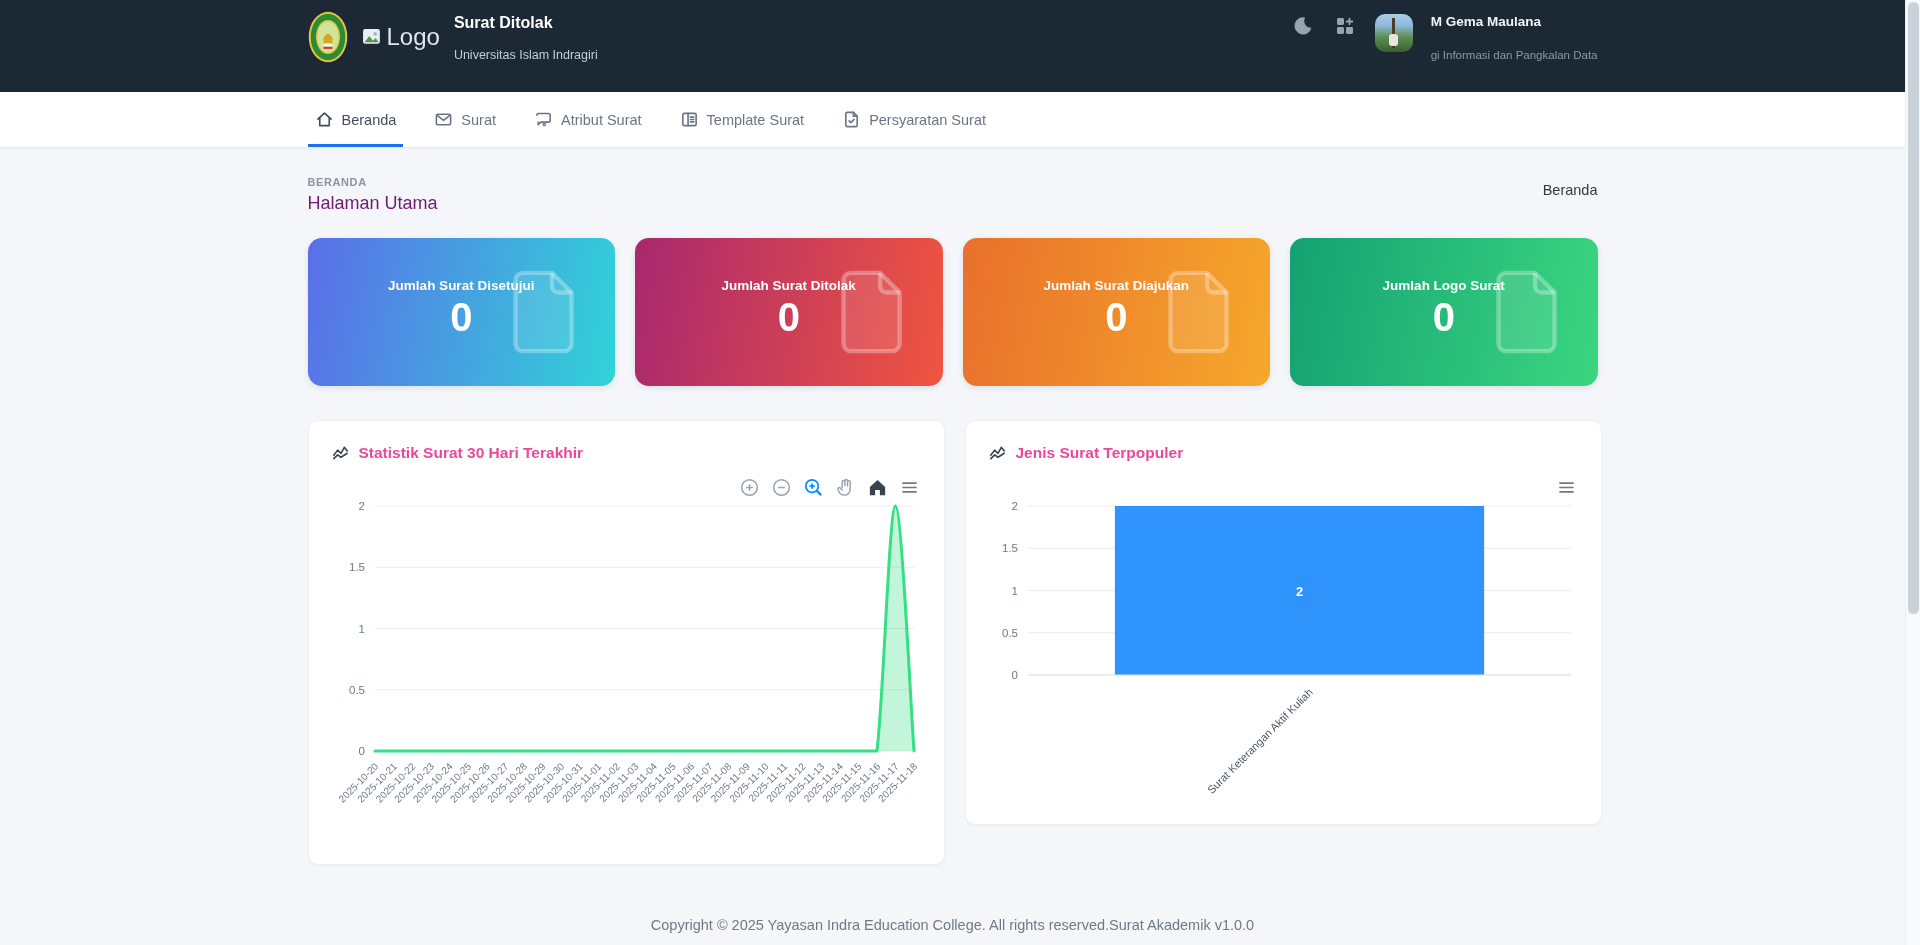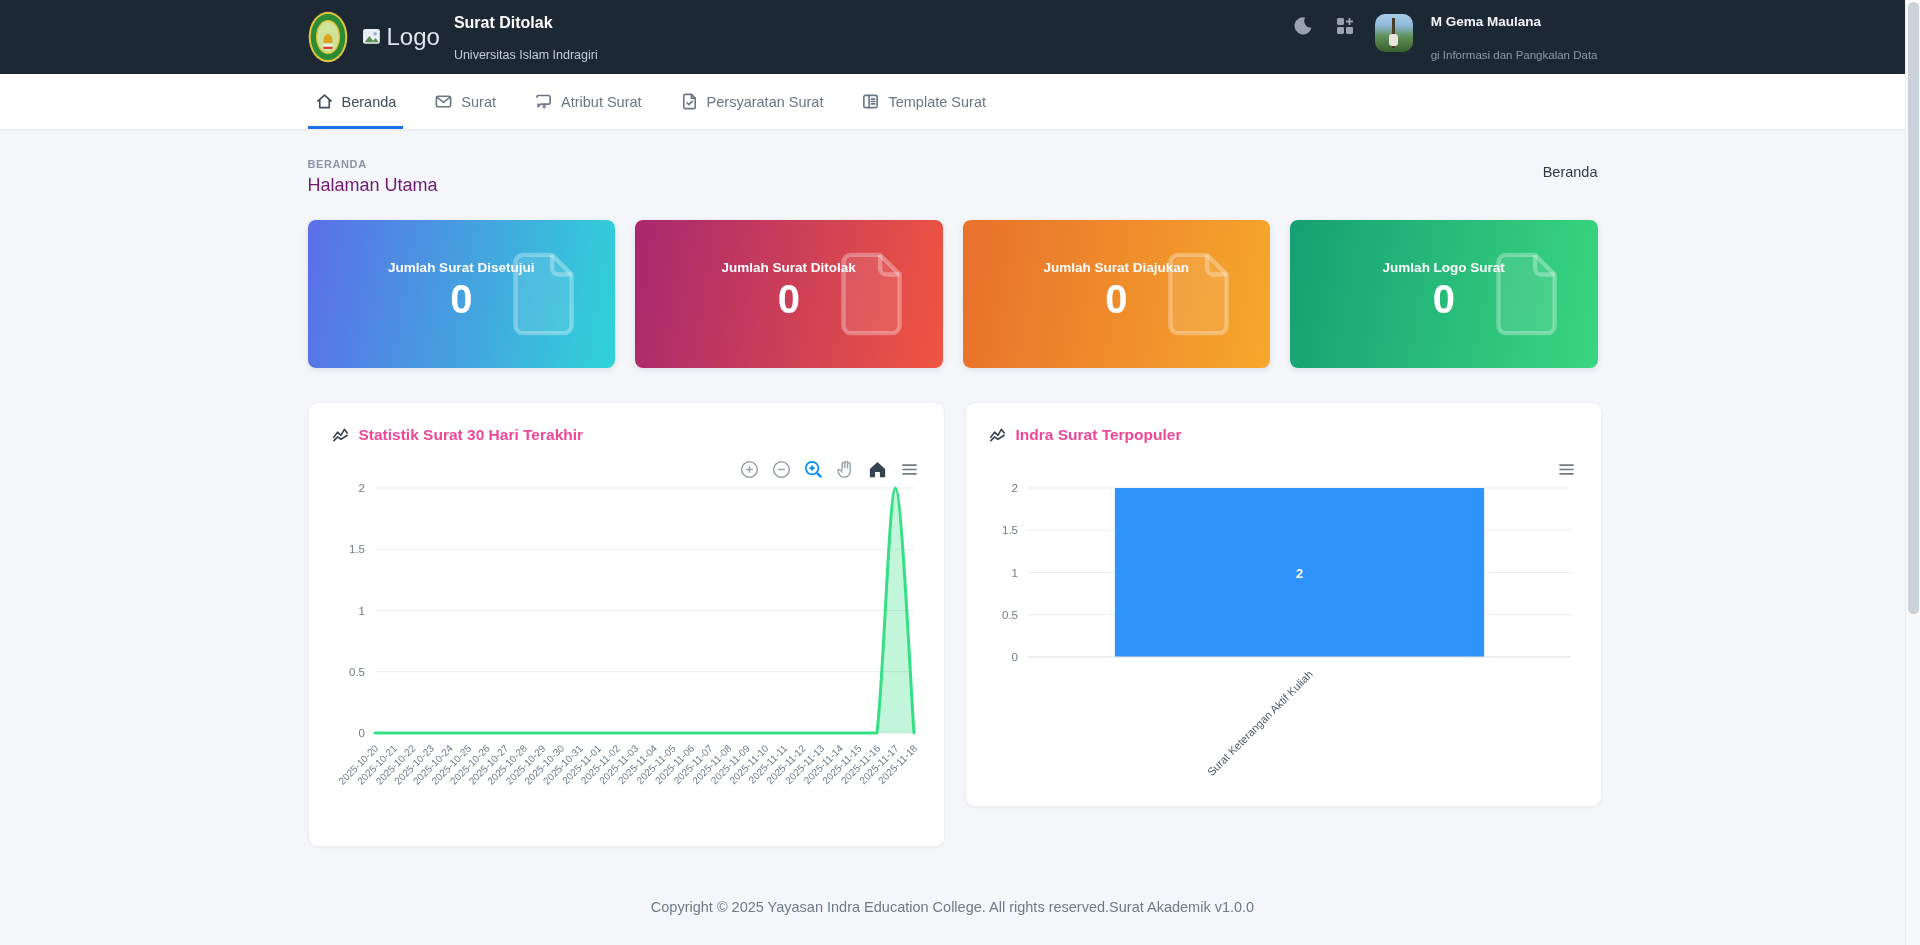--- a/index.html
+++ b/index.html
@@ -2,21 +2,21 @@
 <html><head>
 <meta charset="utf-8">
 <style>
   * { box-sizing: border-box; margin: 0; padding: 0; }
   html,body { width:1920px; height:945px; overflow:hidden; }
   body { font-family:"Liberation Sans", sans-serif; background:#f4f6f9; color:#333f4e; position:relative; }
   .viewport { width:1905px; height:945px; overflow:hidden; }
   .container { width:1290px; margin:0 auto; }
 
   
-  .app-header { background:#1d2835; height:74px; }
+  .app-header { background:#1d2835; height:92px; }
   .app-header .container { height:74px; display:flex; align-items:center; justify-content:space-between; }
   .brand { display:flex; align-items:center; gap:14px; }
   .seal { width:40px; height:52px; flex:0 0 auto; }
   .broken-logo { display:flex; align-items:center; gap:4px; color:#dfe6ee; font-size:24px; }
   .brand-text .title { color:#ffffff; font-size:16px; font-weight:bold; line-height:1.25; }
   .brand-text .subtitle { color:#c3cdd9; font-size:12.5px; margin-top:15px; }
   .header-right { display:flex; align-items:flex-start; gap:18px; }
   .icon-btn { width:24px; height:24px; display:flex; align-items:center; justify-content:center; cursor:pointer; }
   .avatar { width:38px; height:38px; border-radius:10px; overflow:hidden; position:relative;
             background:linear-gradient(180deg,#a9cde8 0%,#8fb9d9 30%,#5e8f55 60%,#39602f 100%); }
@@ -35,21 +35,21 @@
   .tab svg { flex:0 0 auto; }
 
   
   .page-head { margin-top:28px; display:flex; justify-content:space-between; align-items:flex-end; }
   .crumb-section { font-size:11px; font-weight:bold; letter-spacing:.6px; color:#8a94a6; }
   .page-title { font-size:18px; font-weight:normal; color:#701a75; margin-top:5px; }
   .crumb-trail { font-size:14.5px; color:#2f3a47; padding-bottom:16px; cursor:pointer; }
 
   
   .stats { margin-top:24px; display:grid; grid-template-columns:repeat(4,1fr); gap:20px; }
-  .stat-card { height:148px; border-radius:8px; position:relative; overflow:hidden; color:#fff;
+  .stat-card { height:148px; border-radius:14px; position:relative; overflow:hidden; color:#fff;
                display:flex; flex-direction:column; align-items:center; box-shadow:0 2px 6px rgba(20,30,60,.10); }
   .stat-label { margin-top:40px; font-size:13.5px; font-weight:bold; }
   .stat-value { margin-top:2px; font-size:40px; font-weight:bold; line-height:1.1; }
   .stat-doc { position:absolute; right:36px; top:50%; transform:translateY(-50%); }
 
   
   .charts { margin-top:34px; display:grid; grid-template-columns:1fr 1fr; gap:20px; align-items:start; }
   .chart-card { background:#fff; border:1px solid #eef0f4; border-radius:10px; box-shadow:0 1px 2px rgba(16,24,40,.05);
                 padding:22px; position:relative; }
   .chart-card.left { height:445px; }
@@ -139,33 +139,33 @@
       </div>
       <div class="tab">
         <svg width="19" height="19" viewBox="0 0 20 20" fill="none" stroke="currentColor" stroke-width="1.7" stroke-linecap="round" stroke-linejoin="round">
           <path d="M3 5.5 a1.8 1.8 0 0 1 1.8 -1.8 H15.2 a1.8 1.8 0 0 1 1.8 1.8 V11 a1.8 1.8 0 0 1 -1.8 1.8 H7.2 L4.4 15.4 V12.8"></path>
           <path d="M9.5 15.3 l1.3 1.3 l1.3 -1.3 l-1.3 -1.3 Z" stroke-width="1.3"></path>
         </svg>
         <span>Atribut Surat</span>
       </div>
       <div class="tab">
         <svg width="19" height="19" viewBox="0 0 20 20" fill="none" stroke="currentColor" stroke-width="1.7" stroke-linecap="round" stroke-linejoin="round">
+          <rect x="3" y="3.5" width="14" height="13" rx="1.6"></rect>
+            <path d="M8.5 3.5 V16.5"></path>
+            <path d="M11 7.5 H14.5 M11 10 H14.5 M11 12.5 H14.5"></path>
+        </svg>
+        <span>Template Surat</span>
+      </div>
+      <div class="tab">
+        <svg width="19" height="19" viewBox="0 0 20 20" fill="none" stroke="currentColor" stroke-width="1.7" stroke-linecap="round" stroke-linejoin="round">
           <path d="M12 2.5 H5.5 a1.5 1.5 0 0 0 -1.5 1.5 V16 a1.5 1.5 0 0 0 1.5 1.5 H14.5 a1.5 1.5 0 0 0 1.5 -1.5 V6.5 Z"></path>
           <path d="M12 2.5 V6.5 H16"></path>
             <path d="M7.5 11.5 L9.3 13.3 L12.8 9.8"></path>
         </svg>
         <span>Persyaratan Surat</span>
-      </div>
-      <div class="tab">
-        <svg width="19" height="19" viewBox="0 0 20 20" fill="none" stroke="currentColor" stroke-width="1.7" stroke-linecap="round" stroke-linejoin="round">
-          <rect x="3" y="3.5" width="14" height="13" rx="1.6"></rect>
-            <path d="M8.5 3.5 V16.5"></path>
-            <path d="M11 7.5 H14.5 M11 10 H14.5 M11 12.5 H14.5"></path>
-        </svg>
-        <span>Template Surat</span>
       </div>
     </div>
   </nav>
 
   <main class="container">
 
     <div class="page-head">
       <div>
         <div class="crumb-section">BERANDA</div>
         <div class="page-title">Halaman Utama</div>
@@ -301,21 +301,21 @@
             </svg>
         </div>
       </section>
 
       <section class="chart-card right">
         <div class="chart-head">
           <svg width="19" height="19" viewBox="0 0 20 20" fill="none" stroke="#39434f" stroke-width="1.7" stroke-linejoin="round">
             <path d="M2.5 13.5 L7 7.5 L10.5 11 L14 4.5 L17.5 9"></path>
               <path d="M2.5 17 L7 12.5 L10.5 15 L17.5 10.5"></path>
           </svg>
-          <span>Indra Surat Terpopuler</span>
+          <span>Jenis Surat Terpopuler</span>
         </div>
         <div class="apex-toolbar">
           <div class="icon-btn">
             <svg width="21" height="21" viewBox="0 0 22 22" stroke="#6f7a85" stroke-width="1.8">
                 <path d="M3.5 6.5 H18.5 M3.5 11 H18.5 M3.5 15.5 H18.5"></path>
               </svg>
           </div>
         </div>
         <div class="chart-svg-wrap">
           <svg id="bar-chart" width="591" height="320" viewBox="0 0 591 320">

